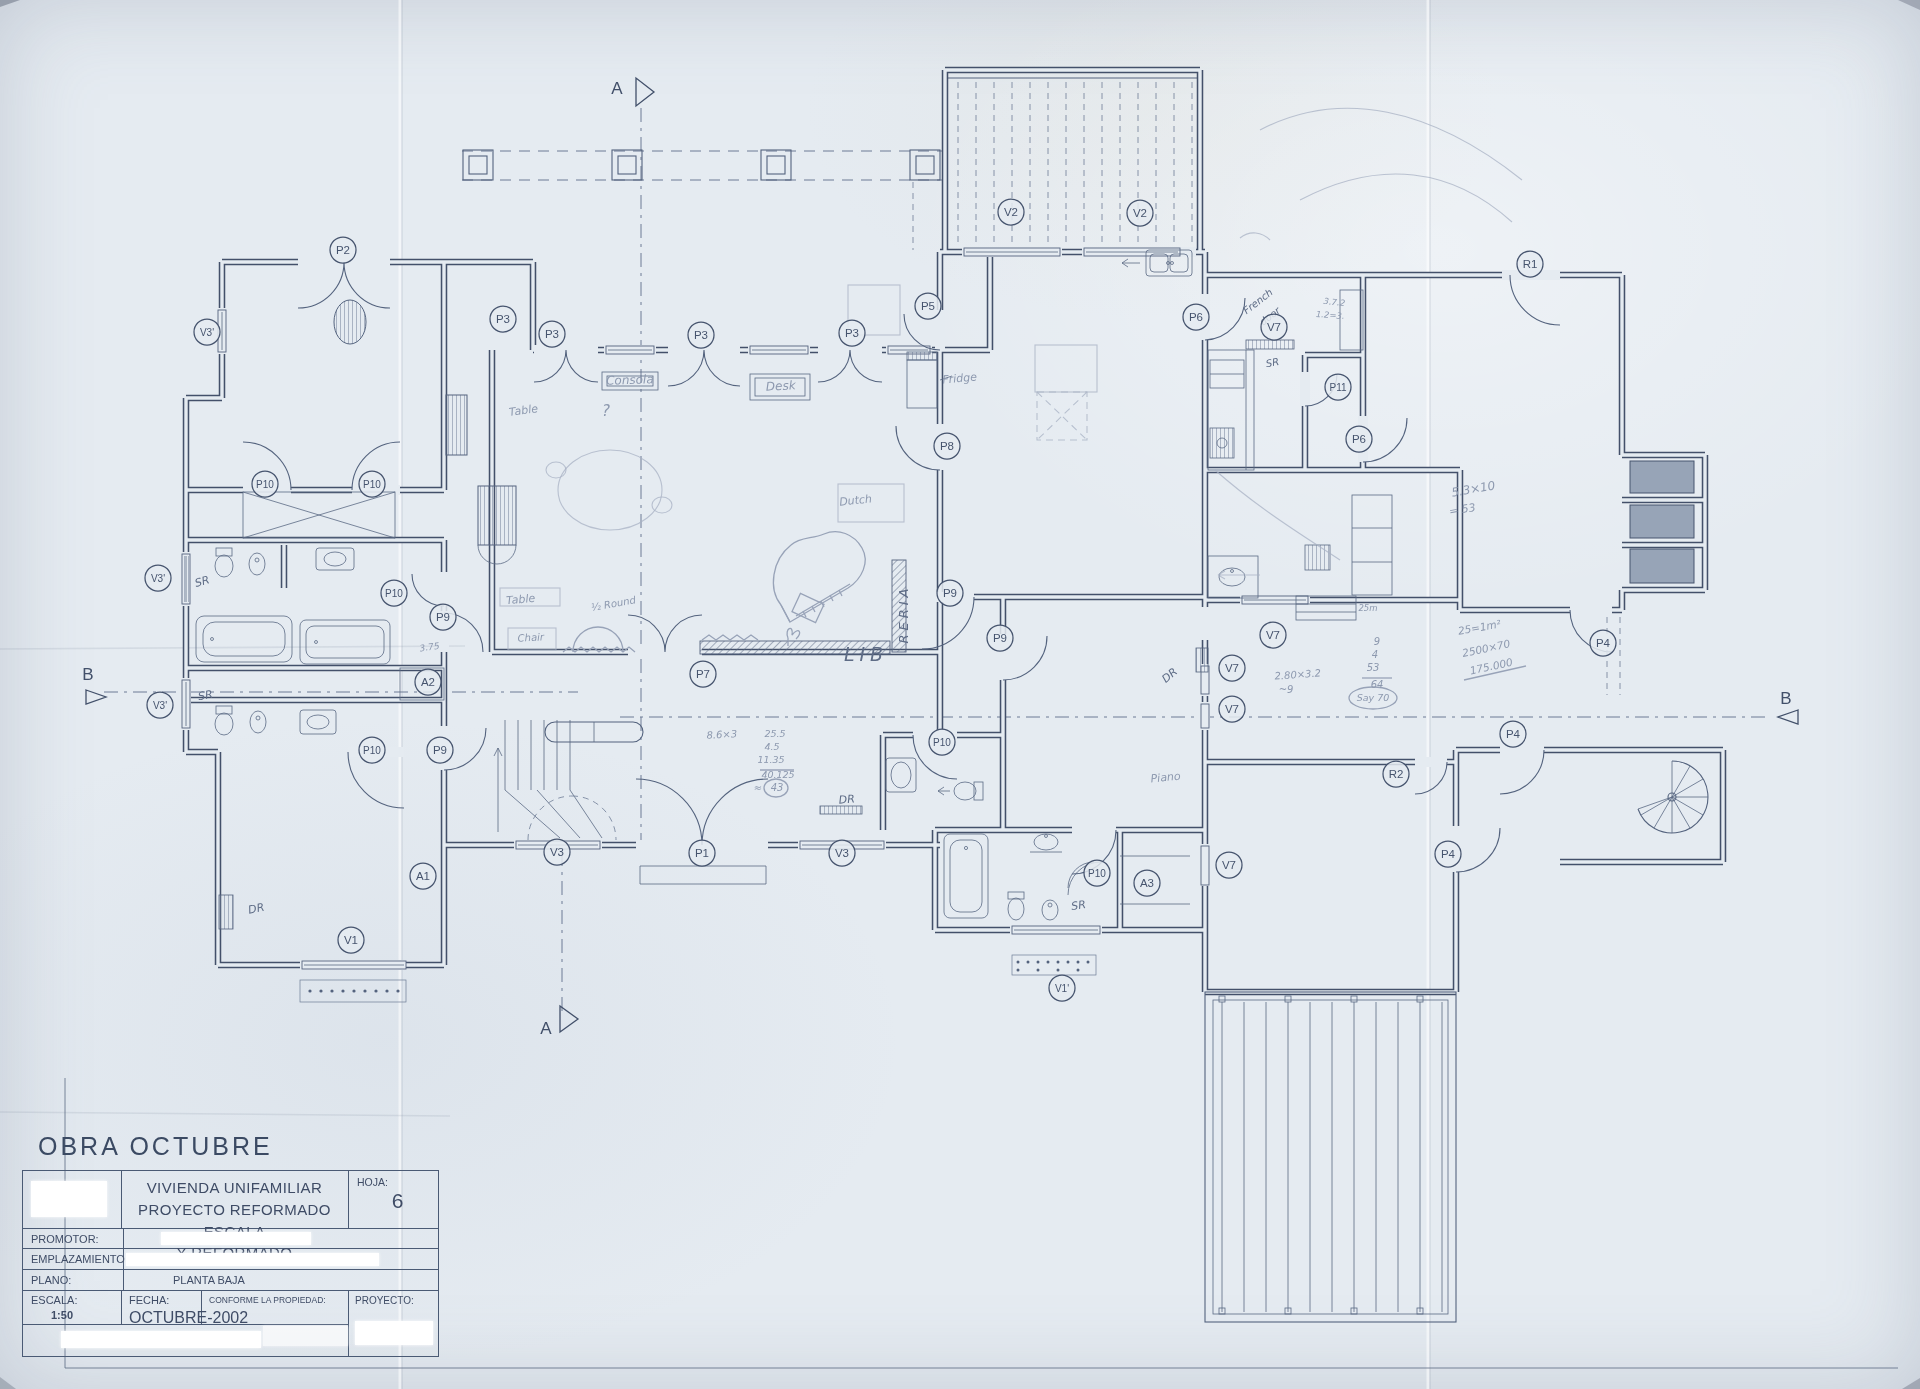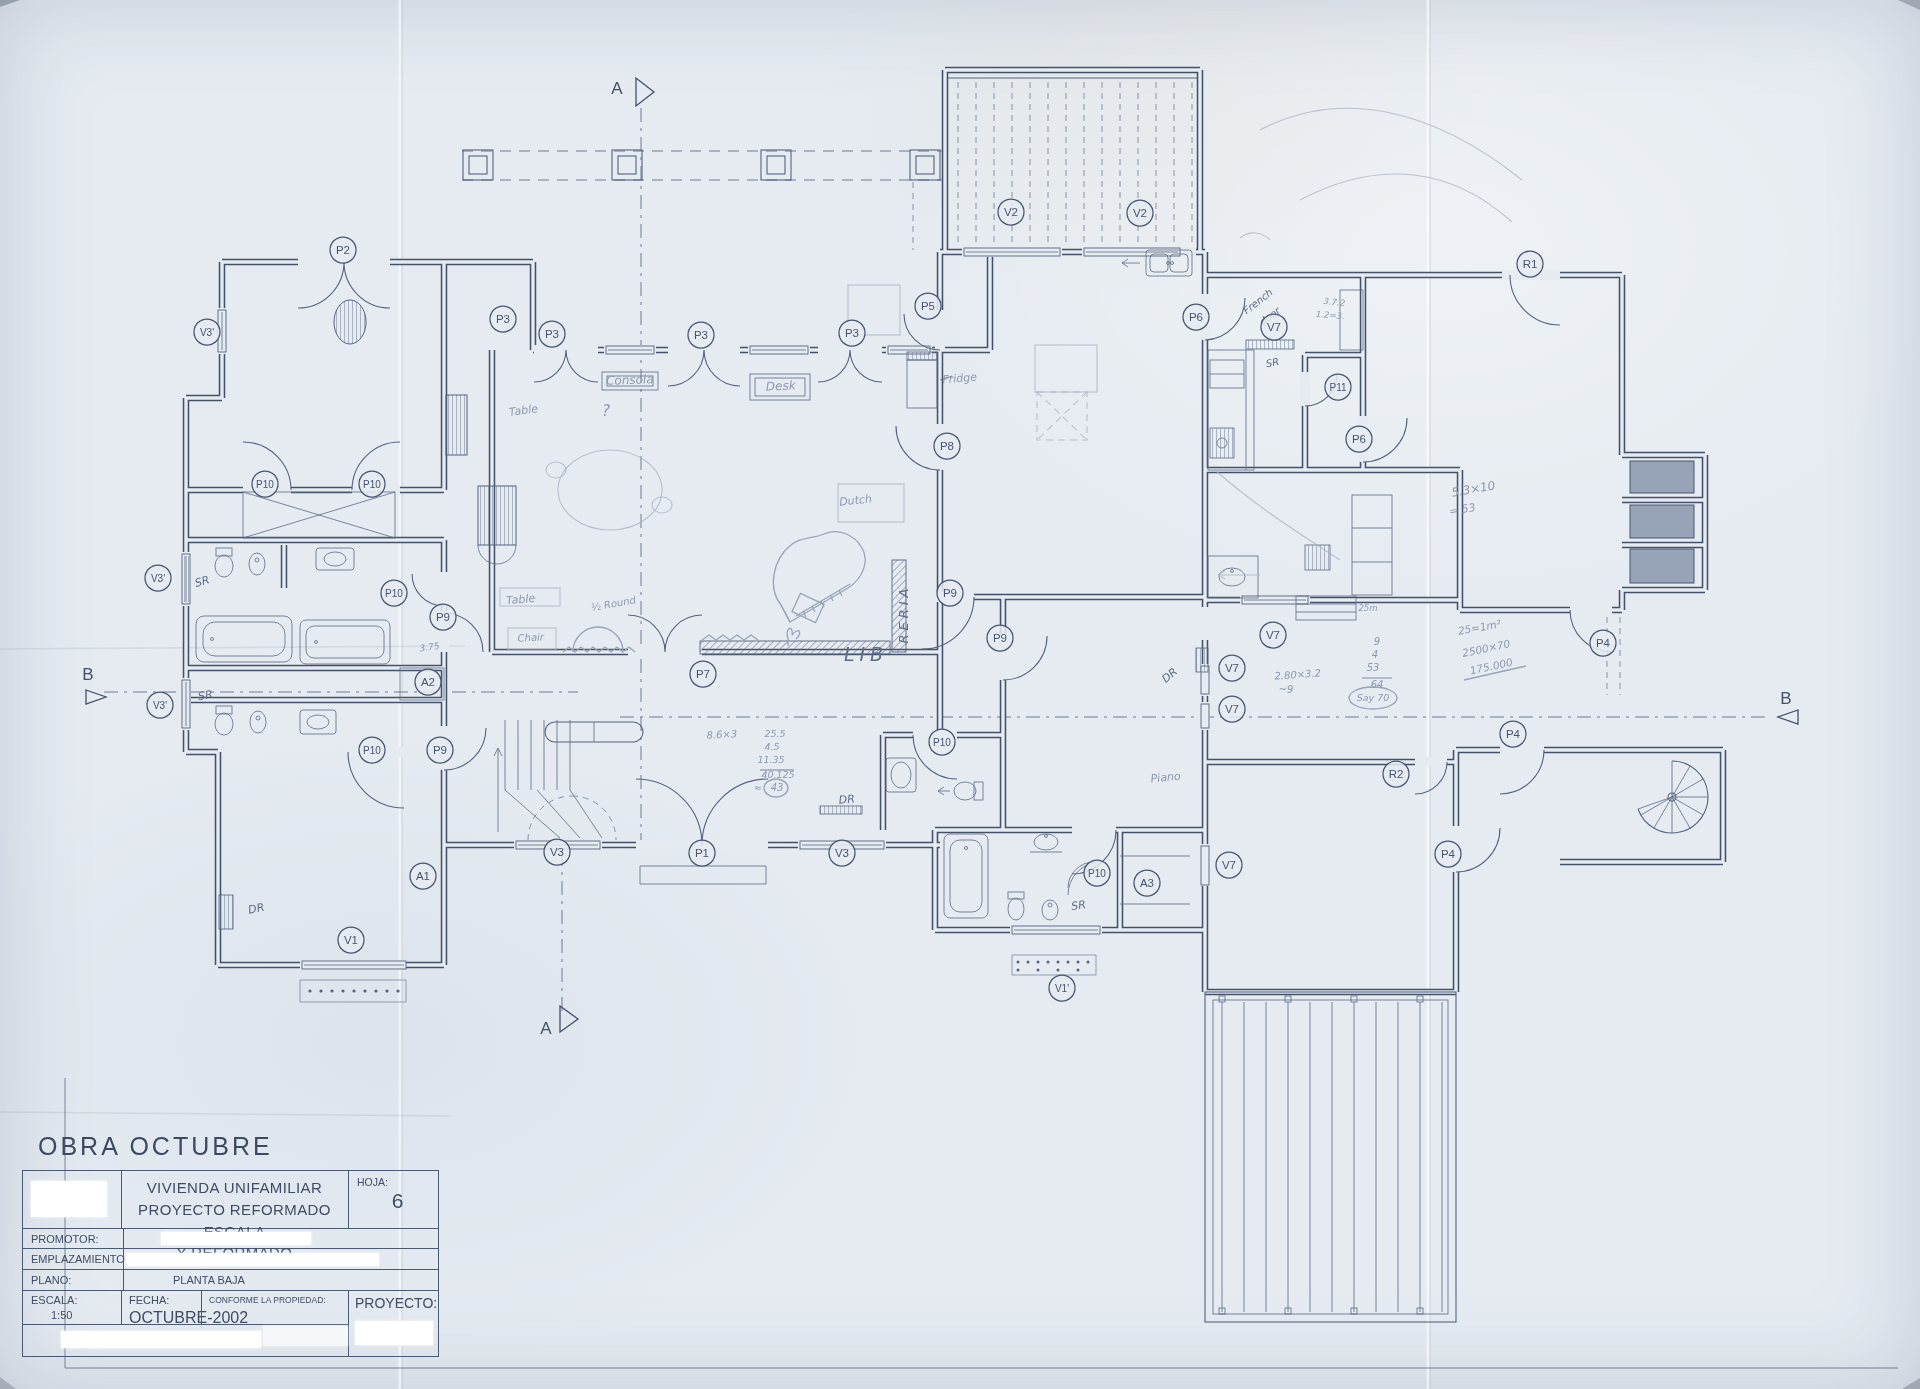--- a/index.html
+++ b/index.html
@@ -39,21 +39,21 @@
   .heading{position:absolute;left:38px;top:1132px;font-size:25px;letter-spacing:3px;color:#3b4a63;}
   .tb{position:absolute;left:22px;top:1170px;width:415px;height:185px;border:1.6px solid #4a5a74;color:#3f4c66;}
   .tb .hline,.tb .vline{position:absolute;background:#4a5a74;}
   .tb .hline{height:1.4px;left:0;width:100%;}
   .tb .vline{width:1.4px;}
   .tb .cellx{position:absolute;font-size:11px;text-align:right;}
   .wbox{position:absolute;background:#ffffff;box-shadow:0 0 3px rgba(255,255,255,.9);}
   .ttl{position:absolute;left:98px;top:6px;width:227px;text-align:center;font-size:15px;letter-spacing:.4px;line-height:1.45;}
   .hoja-l{position:absolute;left:334px;top:5px;font-size:10.5px;}
   .hoja-n{position:absolute;left:334px;top:18px;width:81px;text-align:center;font-size:21px;}
-  .val{font-size:10.5px;}
+  .val{font-size:10.5px;font-weight:bold;}
 </style>
 </head>
 <body>
 <div class="sheet">
 
 <svg width="1920" height="1389" viewBox="0 0 1920 1389">
   <defs>
     <pattern id="h1" width="5" height="5" patternUnits="userSpaceOnUse" patternTransform="rotate(45)">
       <line x1="0" y1="0" x2="0" y2="5" stroke="#5b6a84" stroke-width="1"></line>
     </pattern>
@@ -782,19 +782,19 @@
   <div class="wbox" style="left:103px;top:82px;width:253px;height:13px"></div>
 
   <div class="cellx" style="left:8px;top:103px">PLANO:</div>
   <div class="cellx" style="left:150px;top:103px">PLANTA BAJA</div>
 
   <div class="cellx" style="left:8px;top:123px">ESCALA:</div>
   <div class="cellx val" style="left:28px;top:138px">1:50</div>
   <div class="cellx" style="left:106px;top:123px">FECHA:</div>
   <div class="cellx" style="left:106px;top:138px;font-size:16px">OCTUBRE-2002</div>
   <div class="cellx" style="left:186px;top:124px;font-size:8.5px">CONFORME LA PROPIEDAD:</div>
-  <div class="cellx" style="left:332px;top:124px;font-size:14px">PROYECTO:</div>
+  <div class="cellx" style="left:332px;top:124px;font-size:10px">PROYECTO:</div>
   <div class="wbox" style="left:332px;top:150px;width:78px;height:24px"></div>
   <div class="wbox" style="left:38px;top:160px;width:200px;height:17px"></div>
   <div class="wbox" style="left:240px;top:155px;width:85px;height:20px;opacity:.7"></div>
 </div>
 
 </div>
 
 </body></html>

